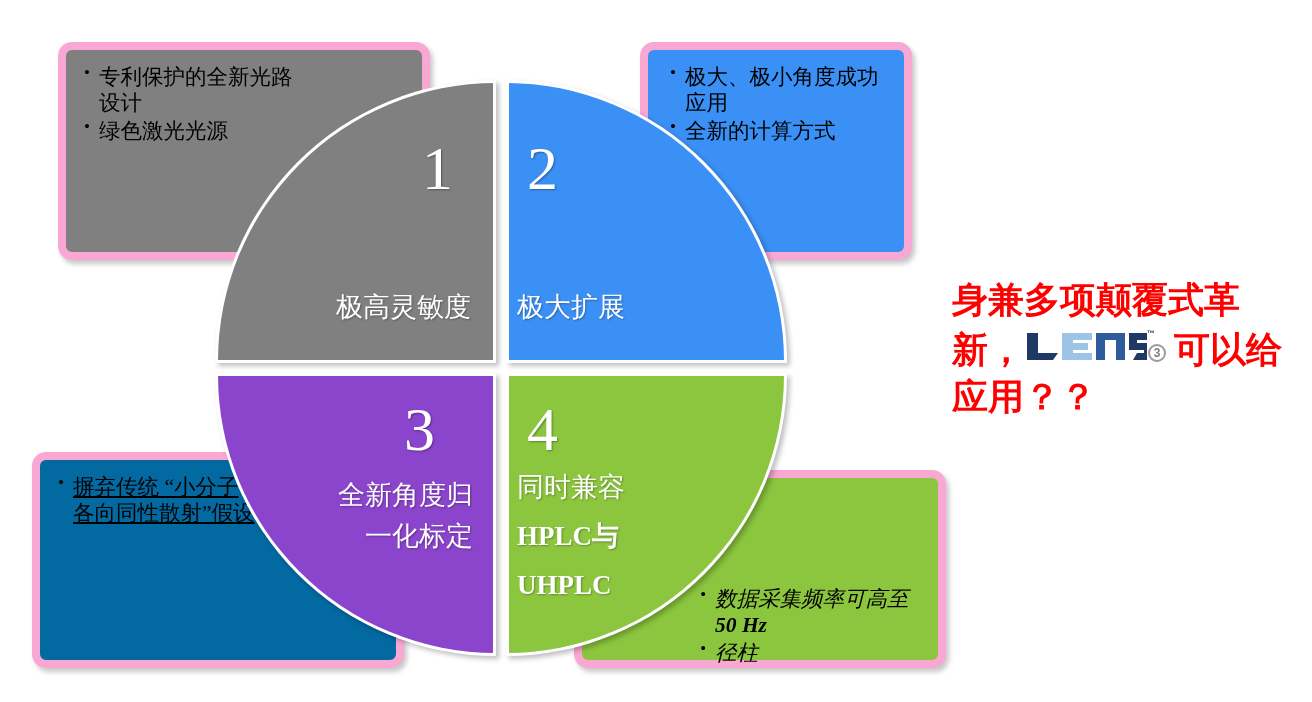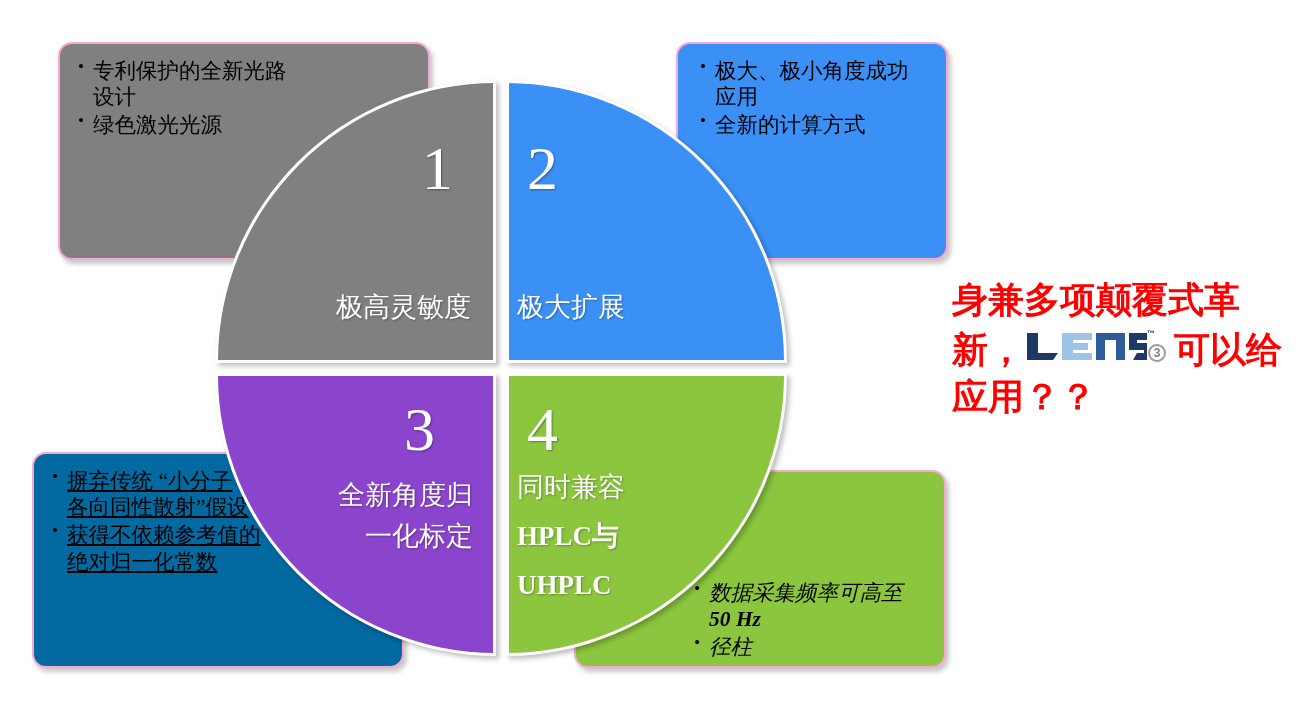--- a/index.html
+++ b/index.html
@@ -15,21 +15,21 @@
     width: 1312px;
     height: 702px;
     background: #ffffff;
   }
 
   
   .callout {
     position: absolute;
     border-radius: 14px;
     box-shadow: 3px 4px 5px rgba(0,0,0,0.22);
-    border: 2px solid #f9a8d4;
+    border: 8px solid #f9a8d4;
     padding: 14px 16px 14px 18px;
     color: #000000;
     font-size: 21.5px;
     line-height: 1.22;
     font-family: "Liberation Serif", "DejaVu Serif", serif;
   }
   .callout ul { margin: 0; padding: 0; list-style: none; }
   .callout li {
     position: relative;
     padding-left: 15px;
@@ -38,21 +38,21 @@
   .callout li::before {
     content: "\2022";
     position: absolute;
     left: 0; top: -1px;
     font-size: 17px;
   }
   .callout li .ind { display: block; }
   .bold-latin { font-weight: bold; }
 
   #callout-1 { left: 58px;  top: 42px;  width: 372px; height: 218px; background: #808080; }
-  #callout-2 { left: 676px; top: 42px;  width: 272px; height: 218px; background: #3B90F5; }
+  #callout-2 { left: 640px; top: 42px;  width: 272px; height: 218px; background: #3B90F5; }
   #callout-3 { left: 32px;  top: 452px; width: 372px; height: 216px; background: #0369a1; text-decoration: underline; }
   #callout-4 { left: 574px; top: 470px; width: 372px; height: 198px; background: #8CC63E;
                padding-top: 100px; padding-left: 118px; }
   #callout-2 { padding-left: 22px; }
 
   #callout-4 ul { margin-top: 8px; font-style: italic; }
 
   
   #wheel {
     position: absolute;
@@ -176,24 +176,20 @@
         <span class="ind">全新的计算方式</span>
       </li>
     </ul>
   </div>
 
   <div class="callout" id="callout-3">
     <ul>
       <li>
         <span class="ind">摒弃传统 “小分子</span>
         <span class="ind">各向同性散射”假设</span>
-      </li>
-      <li>
-        <span class="ind">获得不依赖参考值的</span>
-        <span class="ind">绝对归一化常数</span>
       </li>
     </ul>
   </div>
 
   <div class="callout" id="callout-4">
     <ul>
       <li>
         <span class="ind">数据采集频率可高至</span>
         <span class="ind bold-latin">50 Hz</span>
       </li>

